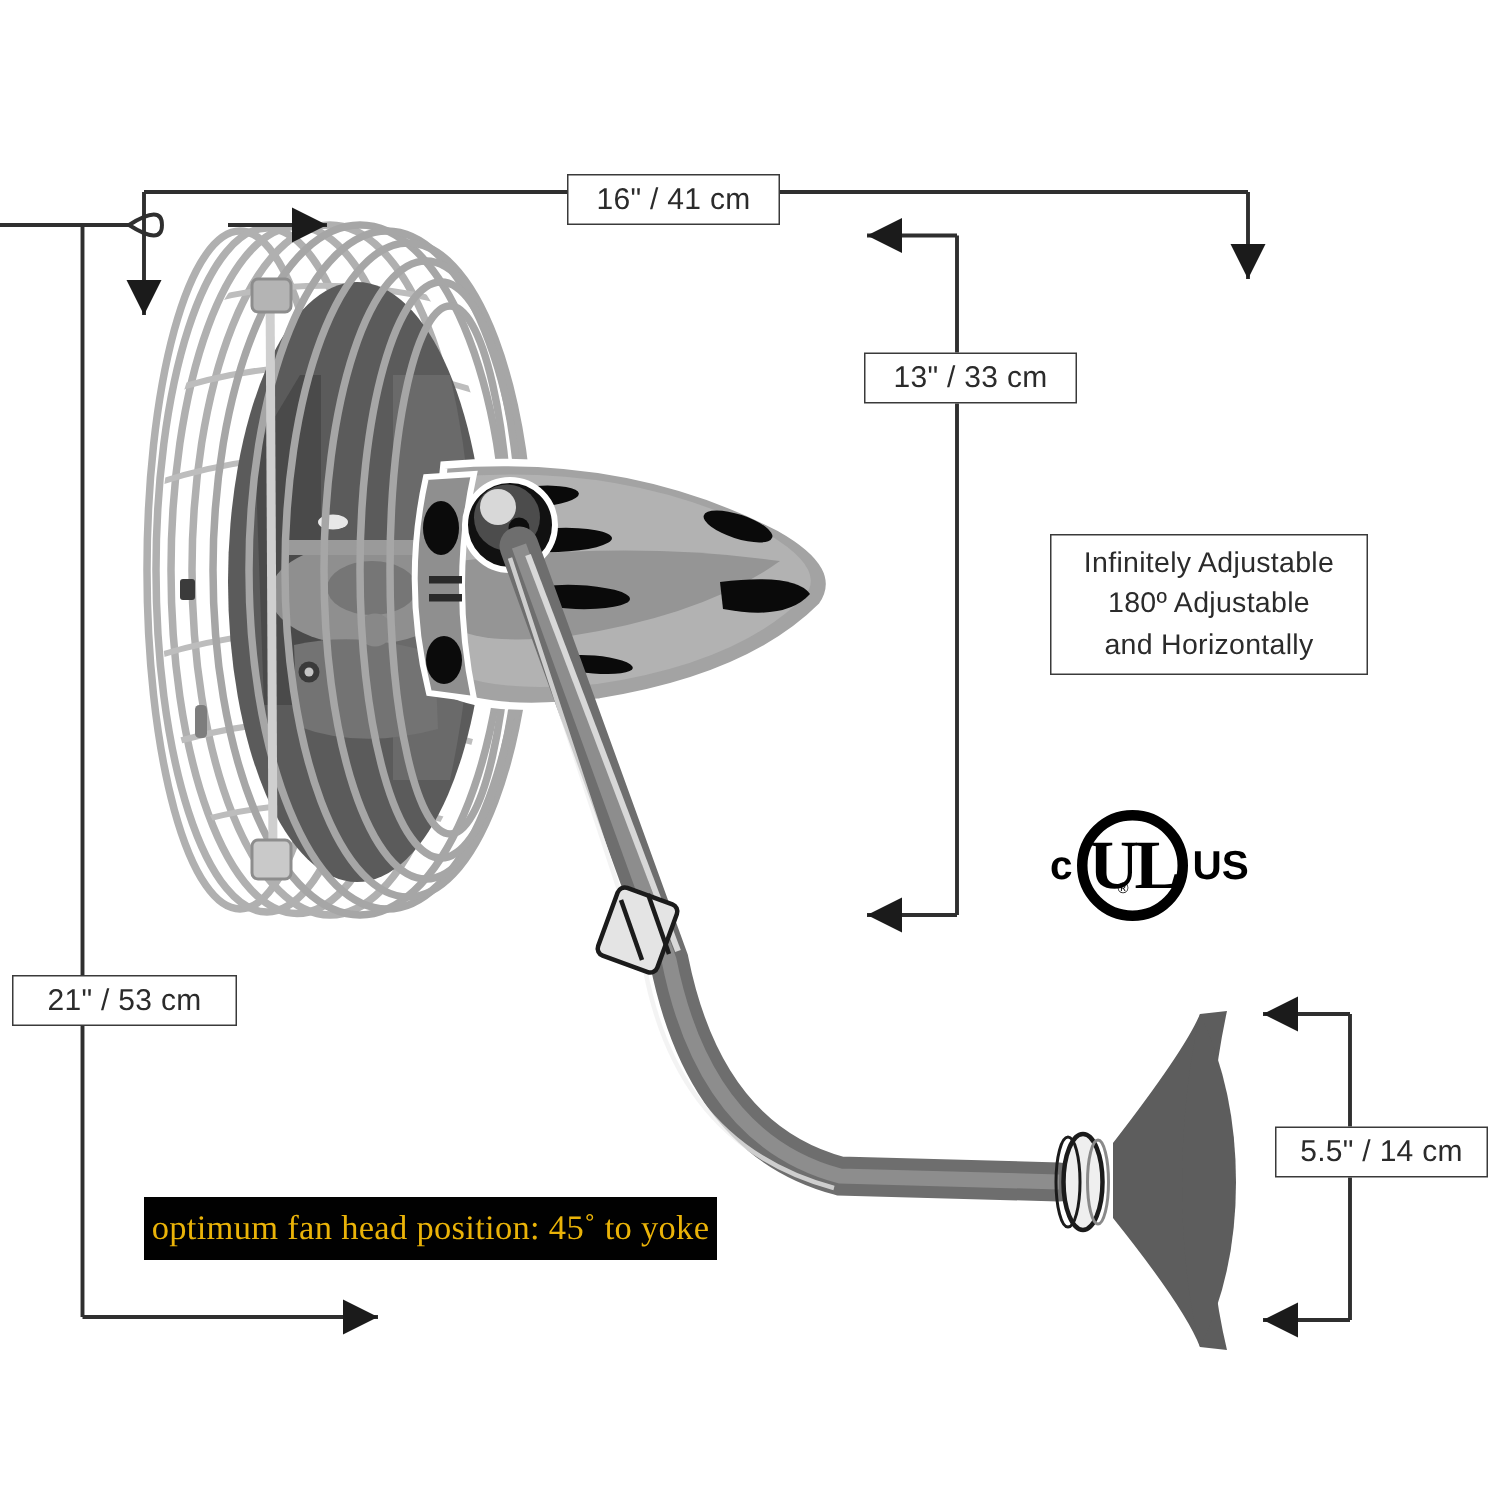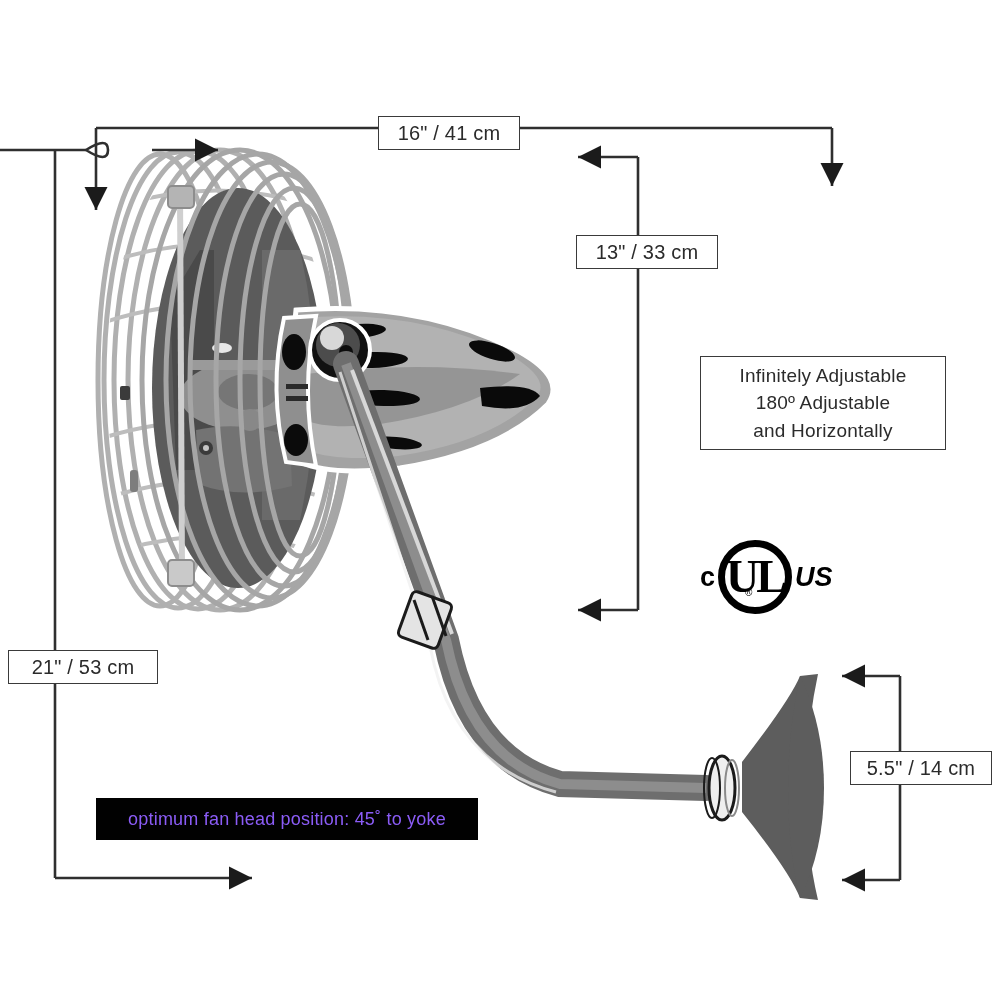--- a/index.html
+++ b/index.html
@@ -44,43 +44,44 @@
     flex-direction: column;
     line-height: 1.45;
     font-size: 19px;
     text-align: center;
     padding: 10px 14px;
   }
   .note-box span { display: block; }
   .banner {
     position: absolute;
     background: #010101;
-    color: #8b5cf6;
-    font-size: 18px;
+    color: #eab308;
+    font-size: 23px;
     display: flex;
     align-items: center;
     justify-content: center;
     white-space: nowrap;
     z-index: 40;
     letter-spacing: 0.2px;
+    font-family: Liberation Serif, serif;
   }
   .ul-mark {
     position: absolute;
     z-index: 40;
     display: flex;
     align-items: center;
     color: #000;
   }
   .ul-side {
     font-size: 27px;
     font-weight: bold;
     font-family: "Liberation Sans", sans-serif;
   }
   .ul-c { margin-right: 3px; }
-  .ul-us { margin-left: 3px; font-style: italic; }
+  .ul-us { margin-left: 3px; }
   .ul-circle {
     position: relative;
     width: 74px;
     height: 74px;
     border: 7px solid #000;
     border-radius: 50%;
     box-sizing: border-box;
     display: flex;
     align-items: center;
     justify-content: center;
@@ -247,21 +248,21 @@
   </svg>
 
   <div class="callout dim-label" style="left:378px; top:116px; width:142px;">16" / 41 cm</div>
 
   <div class="callout dim-label" style="left:576px; top:235px; width:142px;">13" / 33 cm</div>
 
   <div class="callout dim-label" style="left:8px; top:650px; width:150px;">21" / 53 cm</div>
 
   <div class="callout dim-label" style="left:850px; top:751px; width:142px;">5.5" / 14 cm</div>
 
-  <div class="callout note-box" style="left:700px; top:356px; width:246px; height:94px;">
+  <div class="callout note-box" style="left:700px; top:356px; width:212px; height:94px;">
     <span>Infinitely Adjustable</span>
     <span>180º Adjustable</span>
     <span>and Horizontally</span>
   </div>
 
   <div class="banner" style="left:96px; top:798px; width:382px; height:42px;">optimum fan head position: 45˚ to yoke</div>
 
   <div class="ul-mark" style="left:700px; top:540px;">
     <span class="ul-side ul-c">c</span>
     <span class="ul-circle">

